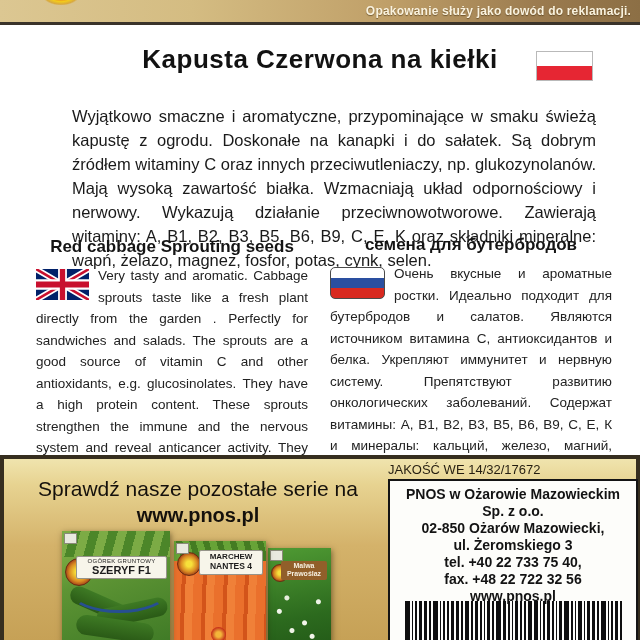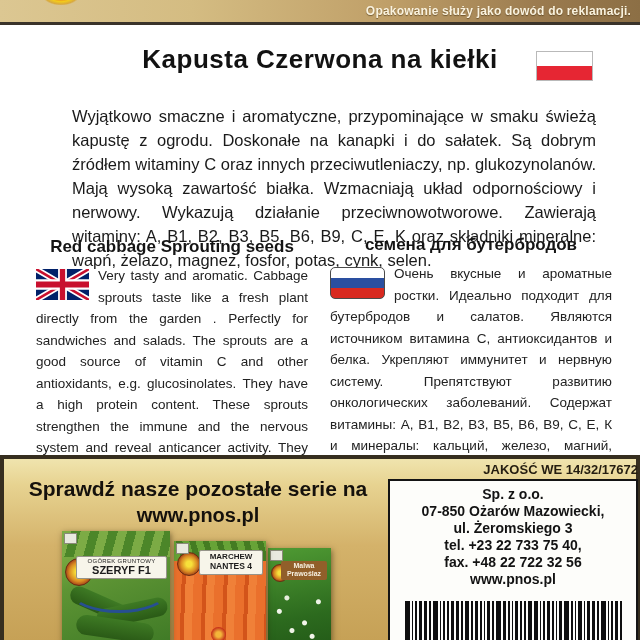--- a/index.html
+++ b/index.html
@@ -34,26 +34,26 @@
   .body-text{font-size:13.5px;line-height:21.5px;text-align:justify;color:#222;}
   .flag-uk{float:left;width:53px;height:31px;margin:4px 9px 2px 0;display:block;}
   .flag-ru{float:left;width:53px;height:30px;margin:4px 9px 2px 0;border:1px solid #4a4a4a;border-radius:5px;
     background:linear-gradient(#ffffff 0 34%,#2a4fa0 34% 67%,#d8291f 67% 100%);}
 
   
   .footer{position:absolute;left:0;top:455px;width:640px;height:185px;box-sizing:border-box;
     border-top:4px solid #362e1f;border-left:4px solid #362e1f;border-right:4px solid #362e1f;
     background:linear-gradient(180deg,#f0e4ae 0%,#e7d391 14%,#d4b26a 48%,#c6a156 100%);}
   .promo1{position:absolute;left:8px;top:18px;width:372px;text-align:center;
-    font-size:21px;font-weight:bold;color:#15110c;}
+    font-size:21px;font-weight:normal;color:#15110c;}
   .promo2{position:absolute;left:8px;top:45px;width:372px;text-align:center;
     font-size:20px;font-weight:bold;color:#15110c;}
 
-  .quality{position:absolute;left:384px;top:3px;width:250px;text-align:right;
-    font-size:13px;font-weight:bold;color:#241d10;}
+  .quality{position:absolute;left:384px;top:3px;width:250px;text-align:left;
+    font-size:13px;font-weight:normal;color:#241d10;}
   .infobox{position:absolute;left:384px;top:20px;width:250px;height:165px;box-sizing:border-box;
     background:#fdfdfa;border:2px solid #141414;text-align:center;padding-top:5px;}
   .addr{font-size:14px;font-weight:bold;line-height:17px;color:#131313;}
   .barcode{position:absolute;left:15px;right:15px;top:120px;bottom:0;display:flex;align-items:stretch;}
   .barcode .bar{background:#0e0e0e;margin-right:2px;flex:none;}
 
   
   .packet{position:absolute;box-shadow:1px 2px 6px rgba(40,30,10,.55);overflow:hidden;}
   .chip{position:absolute;left:2px;top:2px;width:11px;height:9px;background:#e9e9df;border:1px solid #8a8a7a;z-index:5;}
   .plabel{position:absolute;background:#f7f5ea;border:1px solid #96948a;border-radius:2px;
@@ -147,24 +147,25 @@
     </div>
   </section>
 
   <footer class="footer">
     <div class="promo1">Sprawdź nasze pozostałe serie na</div>
     <div class="promo2">www.pnos.pl</div>
 
     <div class="quality">JAKOŚĆ WE 14/32/17672</div>
 
     <div class="infobox">
+      <div class="addr">PNOS w Ożarowie Mazowieckim</div>
       <div class="addr">Sp. z o.o.</div>
-      <div class="addr">07-850 Ożarów Mazowiecki,</div>
+      <div class="addr">02-850 Ożarów Mazowiecki,</div>
       <div class="addr">ul. Żeromskiego 3</div>
-      <div class="addr">tel. +23 22 733 75 40,</div>
+      <div class="addr">tel. +40 22 733 75 40,</div>
       <div class="addr">fax. +48 22 722 32 56</div>
       <div class="addr">www.pnos.pl</div>
       <div class="barcode">
           <div class="bar" style="width: 4.8px;"></div>
           <div class="bar" style="width: 1.6px;"></div>
           <div class="bar" style="width: 1.6px;"></div>
           <div class="bar" style="width: 3.2px;"></div>
           <div class="bar" style="width: 3.2px;"></div>
           <div class="bar" style="width: 1.6px;"></div>
           <div class="bar" style="width: 4.8px;"></div>

